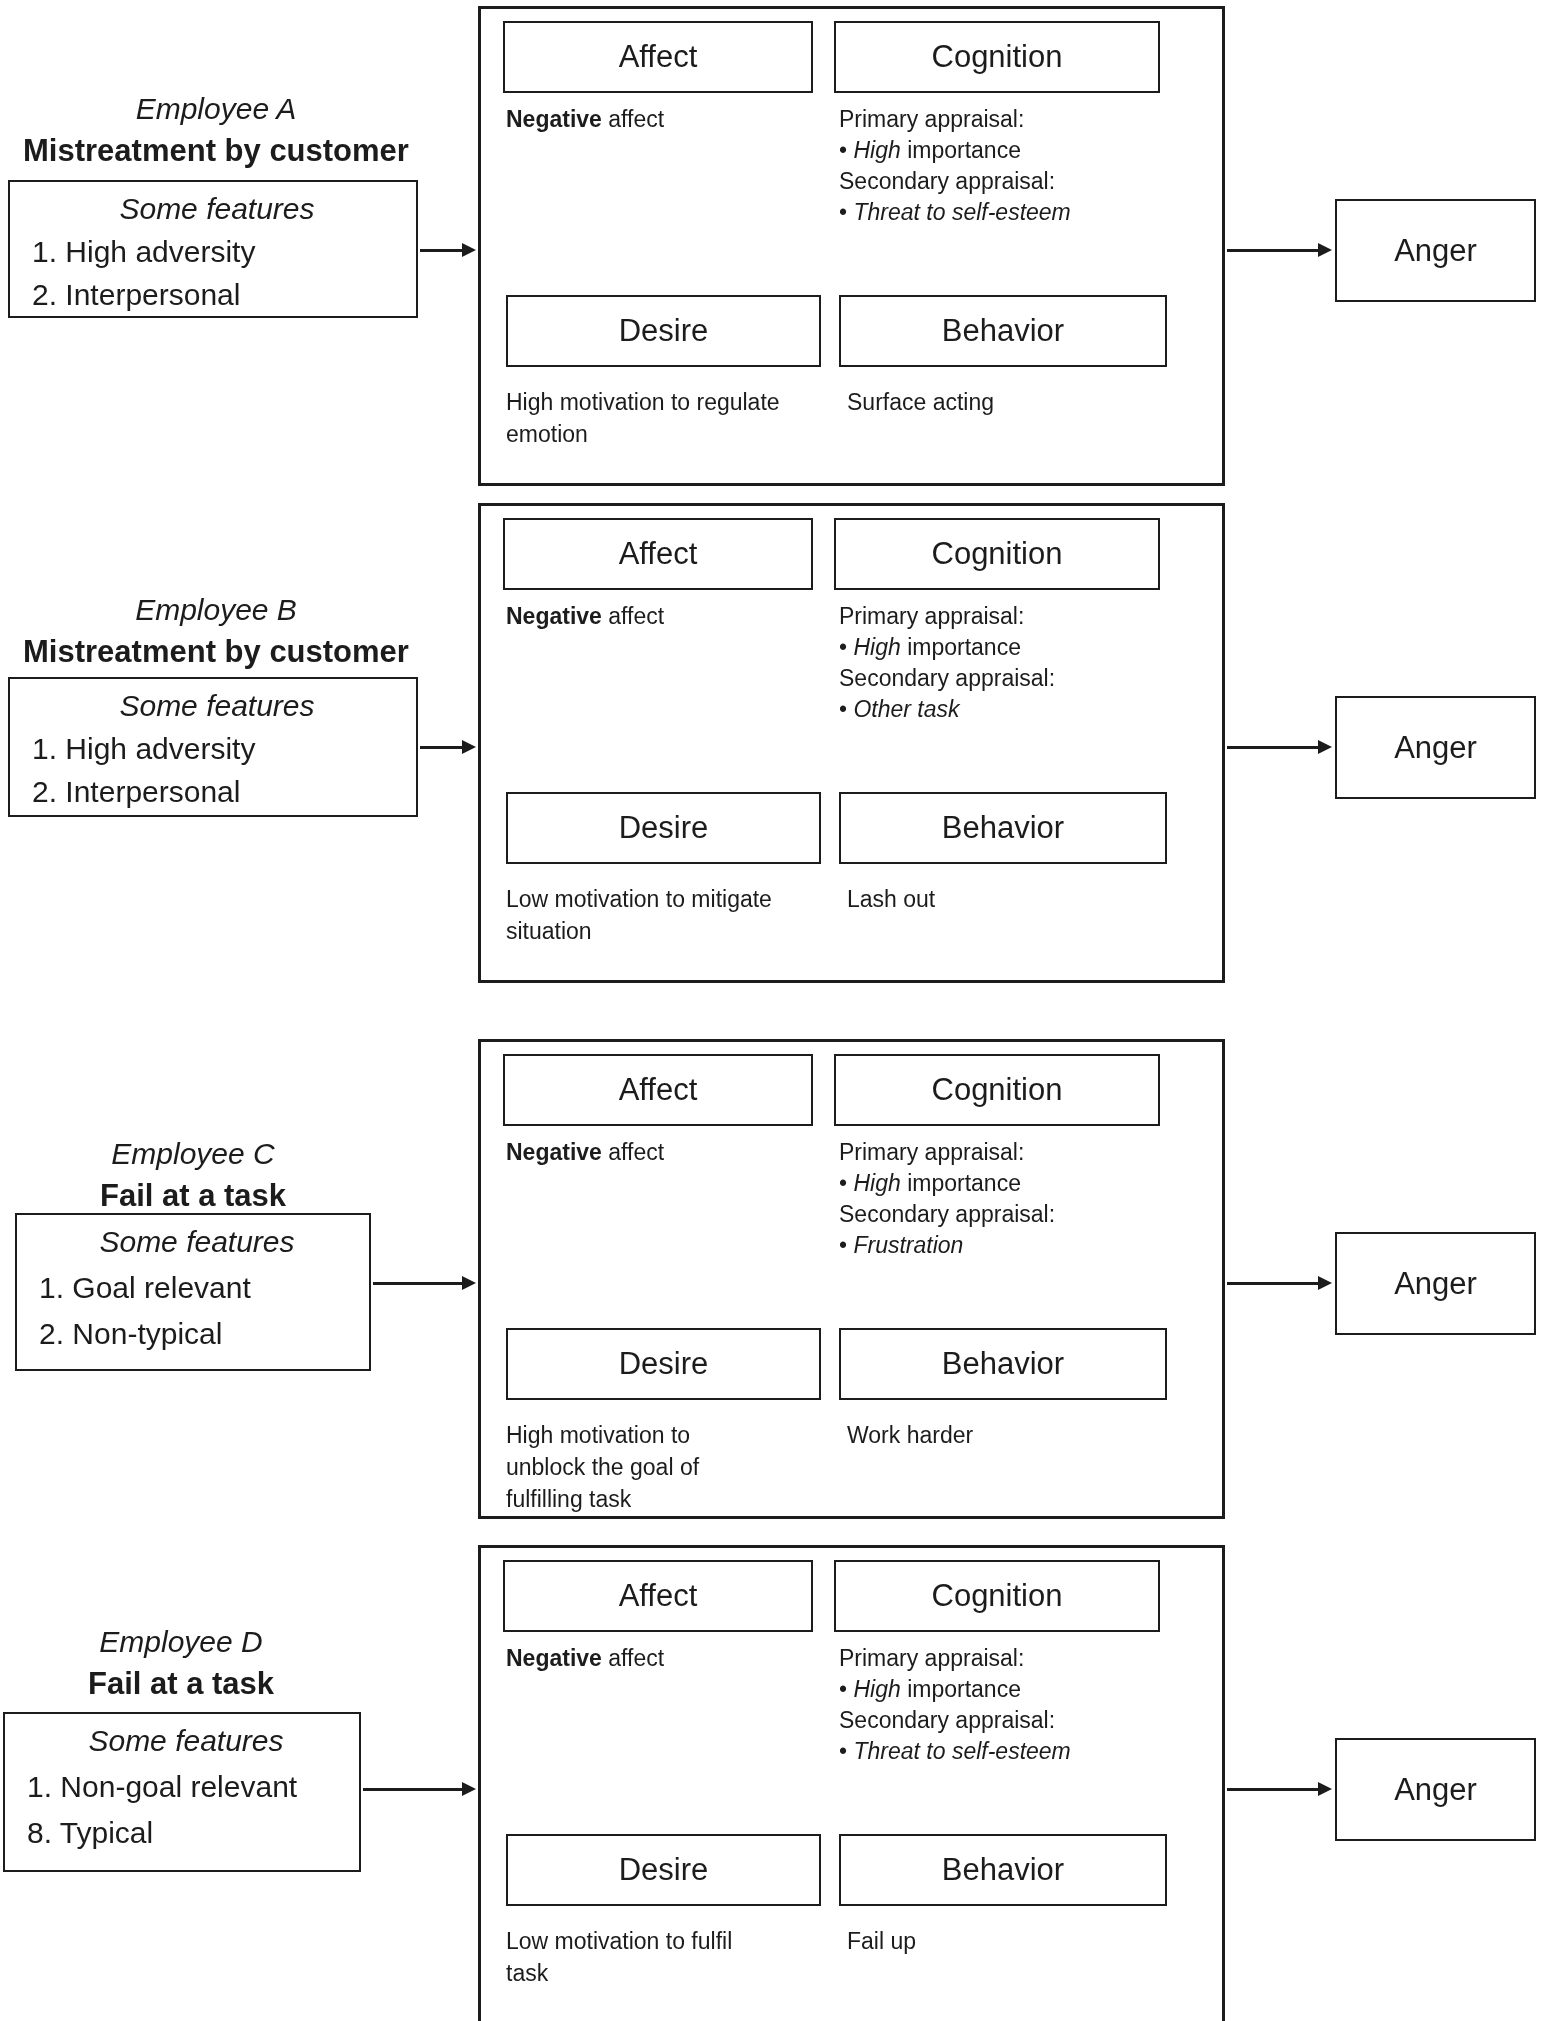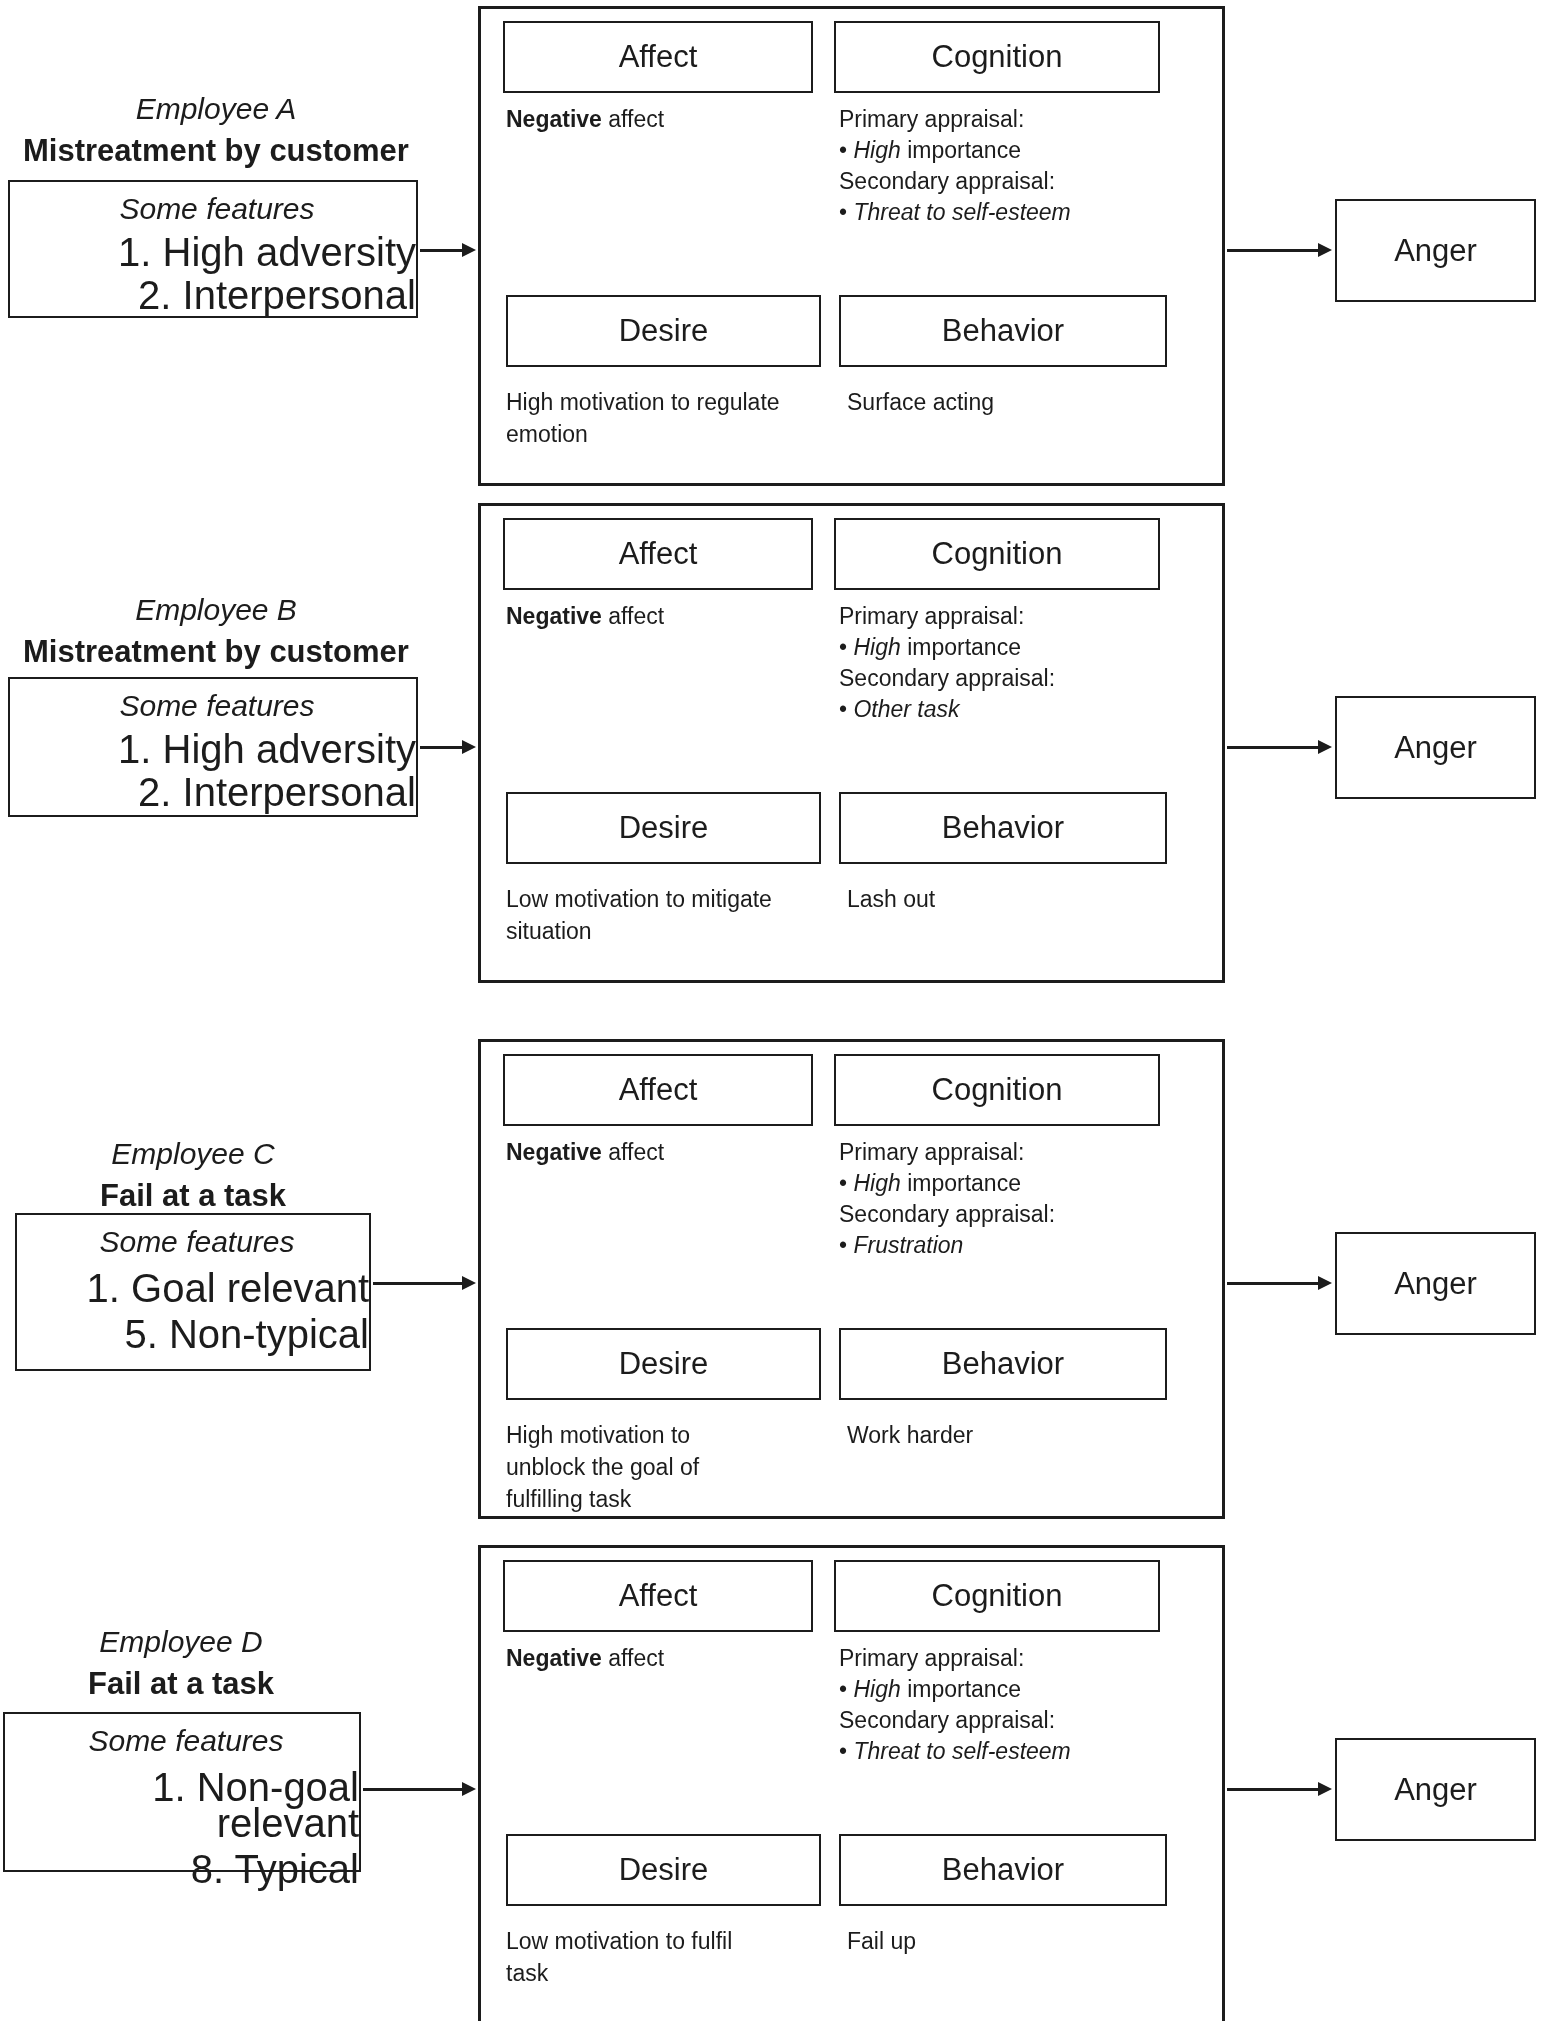--- a/index.html
+++ b/index.html
@@ -29,21 +29,21 @@
     position: absolute; box-sizing: border-box;
     border: 2.5px solid #1c1c1c; background: #fff;
     padding-top: 9px;
     padding-left: 8px;
   }
   .p0 .features-box { top: 174px; left: 8px;  width: 410px; height: 138px; }
   .p1 .features-box { top: 174px; left: 8px;  width: 410px; height: 140px; }
   .p2 .features-box { top: 174px; left: 15px; width: 356px; height: 158px; }
   .p3 .features-box { top: 167px; left: 3px;  width: 358px; height: 160px; }
   .features-title { text-align: center; font-style: italic; font-size: 30px; line-height: 36px; }
-  .features-item  { font-size: 40px; line-height: 36px; padding-left: 14px; margin-top: 7px; text-align: right; }
+  .features-item  { font-size: 30px; line-height: 36px; padding-left: 14px; margin-top: 7px; }
   .p2 .features-item, .p3 .features-item { margin-top: 10px; }
 
   
   .arrow {
     position: absolute; height: 2.5px; background: #1c1c1c; top: 243px;
   }
   .arrow::after {
     content: ""; position: absolute; right: -13px; top: -5.8px;
     border-left: 14px solid #1c1c1c;
     border-top: 7px solid transparent; border-bottom: 7px solid transparent;
@@ -196,21 +196,21 @@
     <section class="panel p2">
 
     <div class="left-head">
       <div class="emp-title">Employee C</div>
       <div class="emp-scenario">Fail at a task</div>
     </div>
 
     <div class="features-box">
       <div class="features-title">Some features</div>
       <div class="features-item">1. Goal relevant</div>
-      <div class="features-item">5. Non-typical</div>
+      <div class="features-item">2. Non-typical</div>
     </div>
 
     <div class="arrow arrow-in"></div>
 
     <div class="big-box">
       <div class="hdr hdr-affect">
         <span>Affect</span>
       </div>
       <div class="hdr hdr-cognition">
         <span>Cognition</span>

